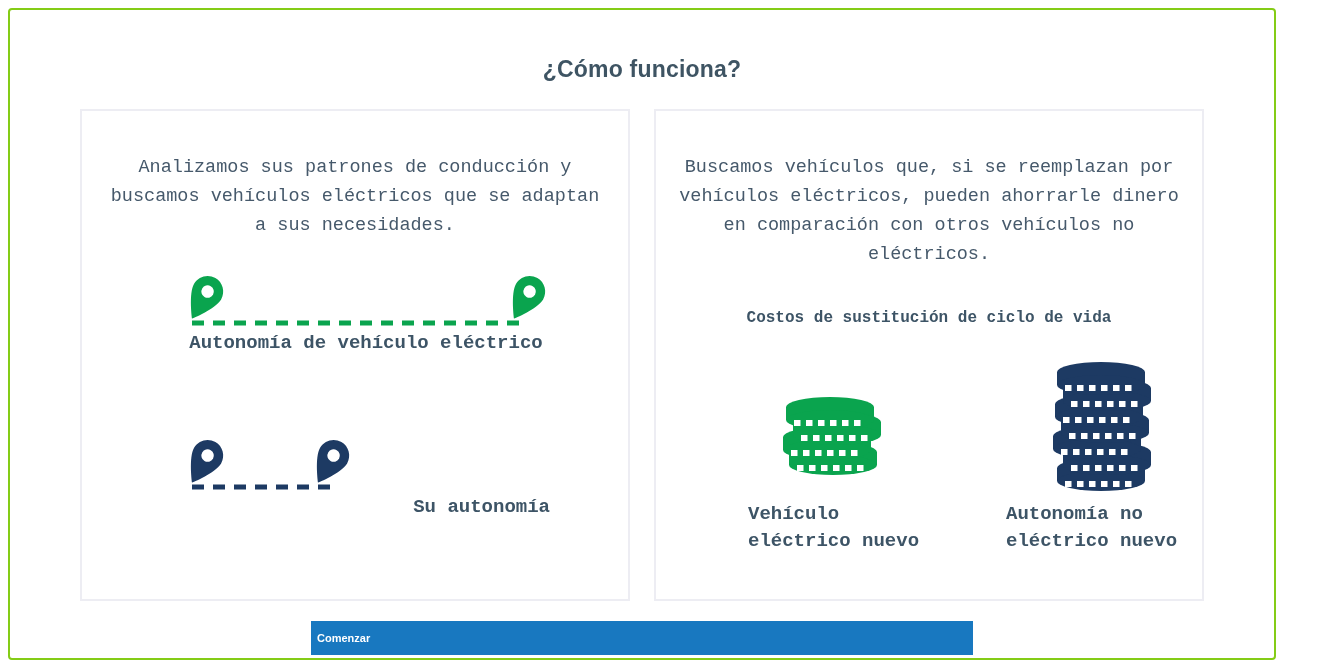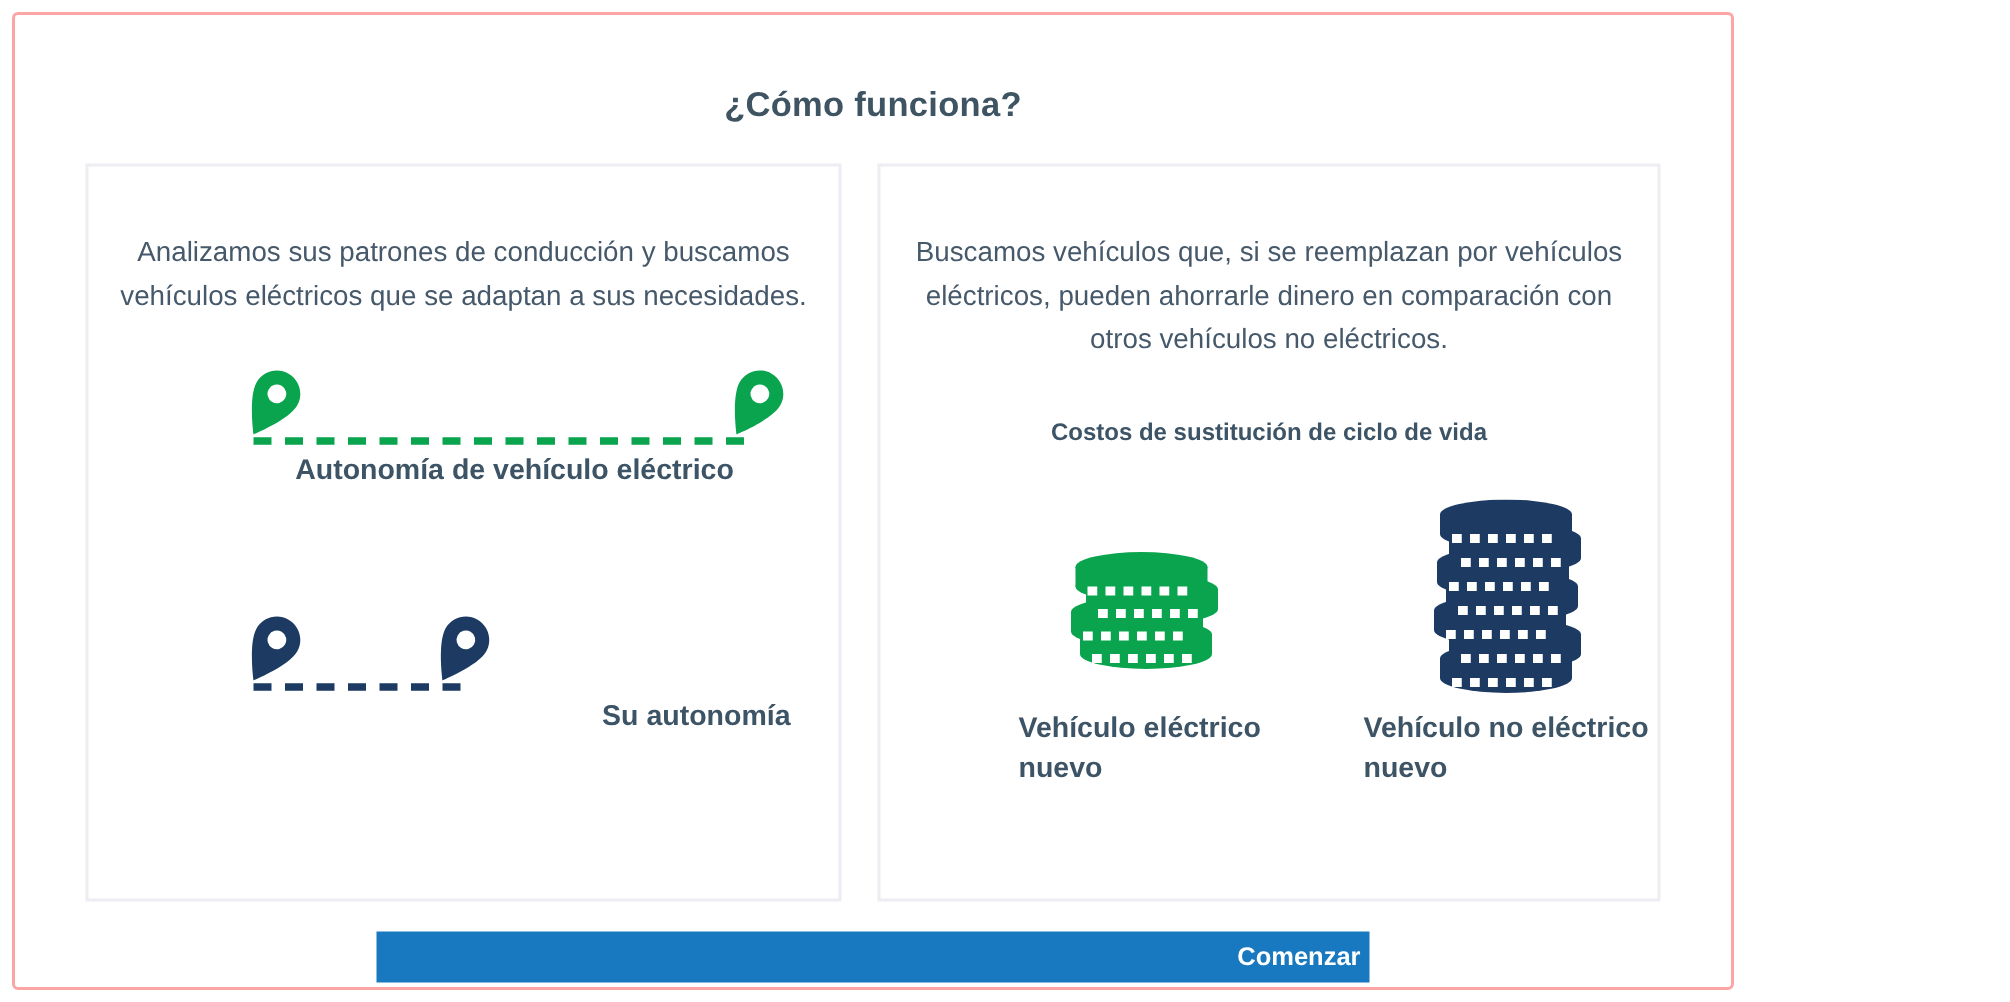--- a/index.html
+++ b/index.html
@@ -4,41 +4,42 @@
 <style>
   * { box-sizing: border-box; }
   html, body {
     margin: 0; padding: 0;
     background: #ffffff;
     font-family: "Liberation Sans", sans-serif;
     width: 1340px; height: 668px;
   }
   .card {
     margin: 8px;
-    width: 1148px;
+    width: 1268px;
     height: 652px;
-    border: 2px solid #fca5a5;
+    border: 2px solid #84cc16;
     border-radius: 4px;
     background: #ffffff;
     overflow: hidden;
   }
   .page-title {
     margin: 46px 0 0 0;
     text-align: center;
     font-size: 23px;
     font-weight: bold;
     color: #3e5463;
     letter-spacing: 0.2px;
   }
   .panels {
     display: flex;
     justify-content: center;
     gap: 24px;
     padding: 0 70px;
     margin-top: 26px;
+    font-family: Liberation Mono, monospace;
   }
   .panel {
     flex: 1 1 0;
     max-width: 580px;
     height: 492px;
     border: 2px solid #ededf3;
     background: #ffffff;
     padding-top: 42px;
   }
   .panel-desc {
@@ -91,24 +92,24 @@
   }
   .start-button {
     display: block;
     margin: 20px auto 16px auto;
     width: 662px;
     height: 34px;
     border: none;
     background: #1878c0;
     color: #ffffff;
     font-family: "Liberation Sans", sans-serif;
-    font-size: 17px;
+    font-size: 11px;
     font-weight: bold;
     cursor: pointer;
-    text-align: right;
+    text-align: left;
   }
   .defs-svg { position: absolute; width: 0; height: 0; overflow: hidden; }
 </style>
 </head>
 <body>
 
 <svg class="defs-svg" aria-hidden="true">
   <defs>
     <path id="pin" fill-rule="evenodd" d="M12 0C5.37 0 0 5.37 0 12c0 8.6 12 24 12 24s12-15.4 12-24C24 5.37 18.63 0 12 0zm0 16.8a4.8 4.8 0 1 1 0-9.6 4.8 4.8 0 0 1 0 9.6z"></path>
     <g id="coin">
@@ -179,21 +180,21 @@
                 <use href="#coin" x="4" y="96"></use>
                 <use href="#coin" x="10" y="80"></use>
                 <use href="#coin" x="0" y="64"></use>
                 <use href="#coin" x="8" y="48"></use>
                 <use href="#coin" x="2" y="32"></use>
                 <use href="#coin" x="10" y="16"></use>
                 <use href="#coin" x="4" y="0"></use>
               </g>
             </svg>
           </div>
-          <div class="coin-label">Vehículo no eléctrico nuevo</div>
+          <div class="coin-label">Autonomía no eléctrico nuevo</div>
         </div>
 
       </div>
     </div>
 
   </div>
 
   <button class="start-button">Comenzar</button>
 
 </div>

